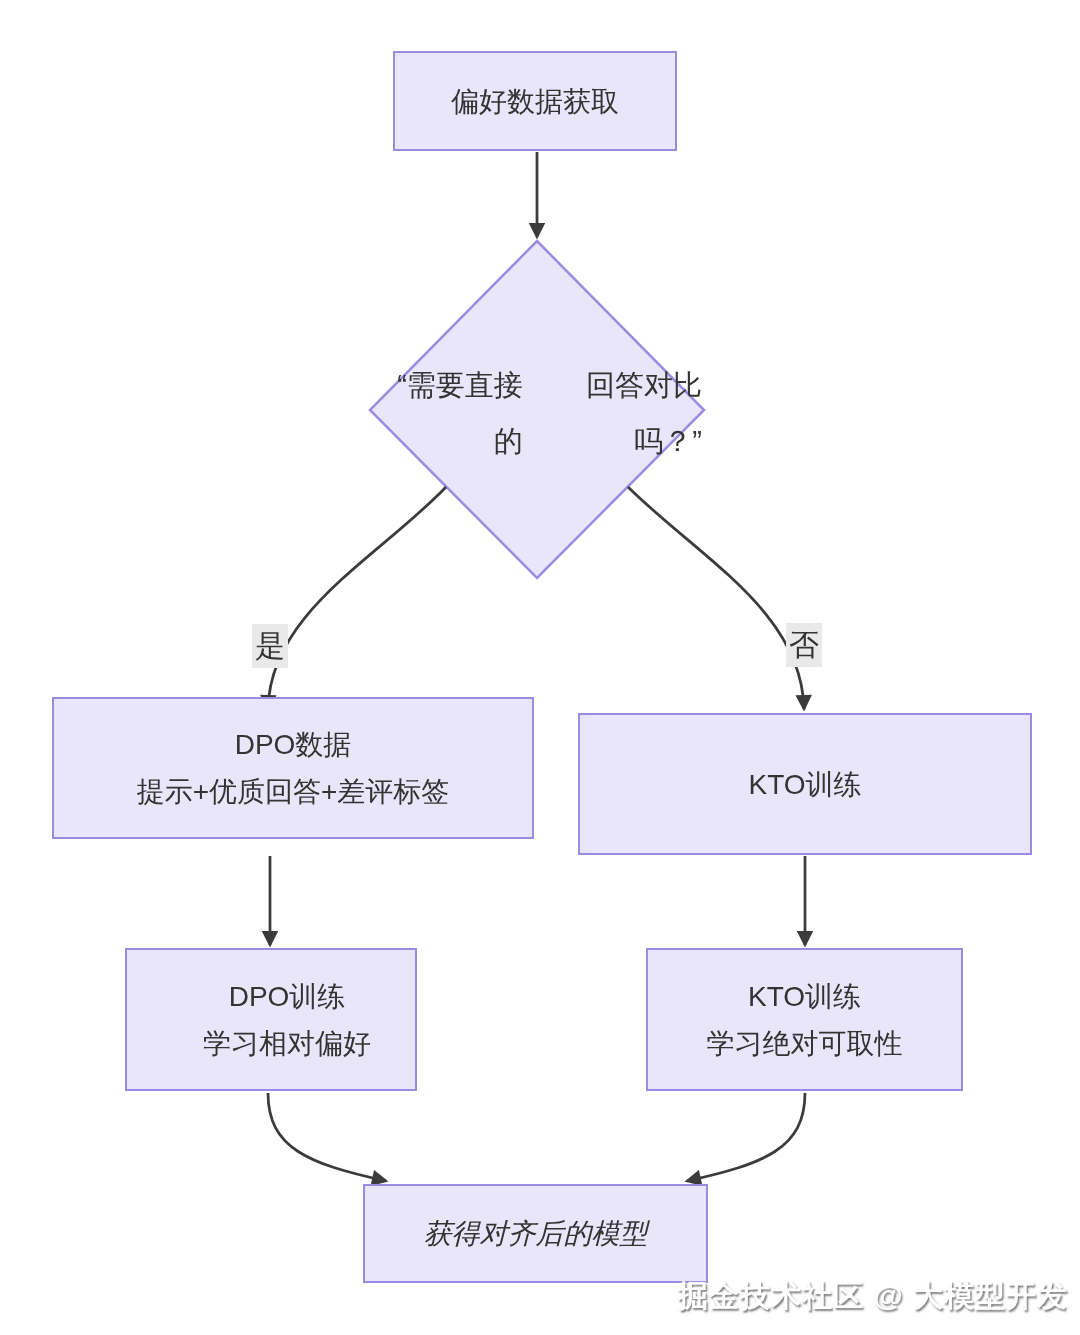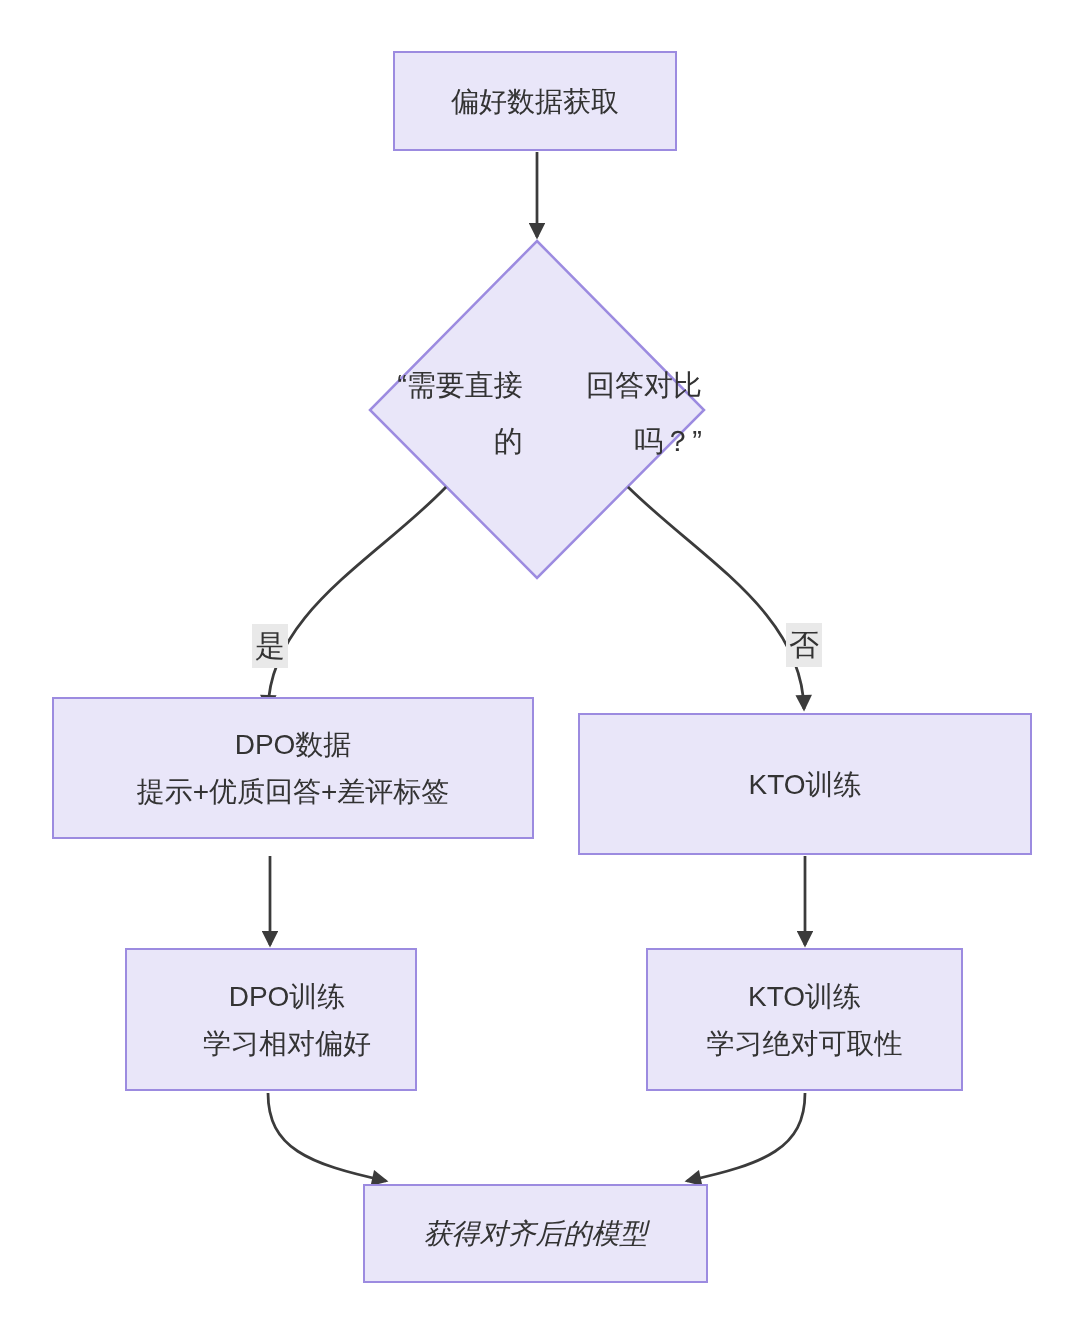--- a/index.html
+++ b/index.html
@@ -151,14 +151,15 @@
 
   <div class="node kto-train">
     <div>KTO训练</div>
     <div>学习绝对可取性</div>
   </div>
 
   <div class="node result">
     <div>获得对齐后的模型</div>
   </div>
 
+  <div class="watermark">掘金技术社区 @ 大模型开发</div>
 
 </div>
 
 </body></html>

